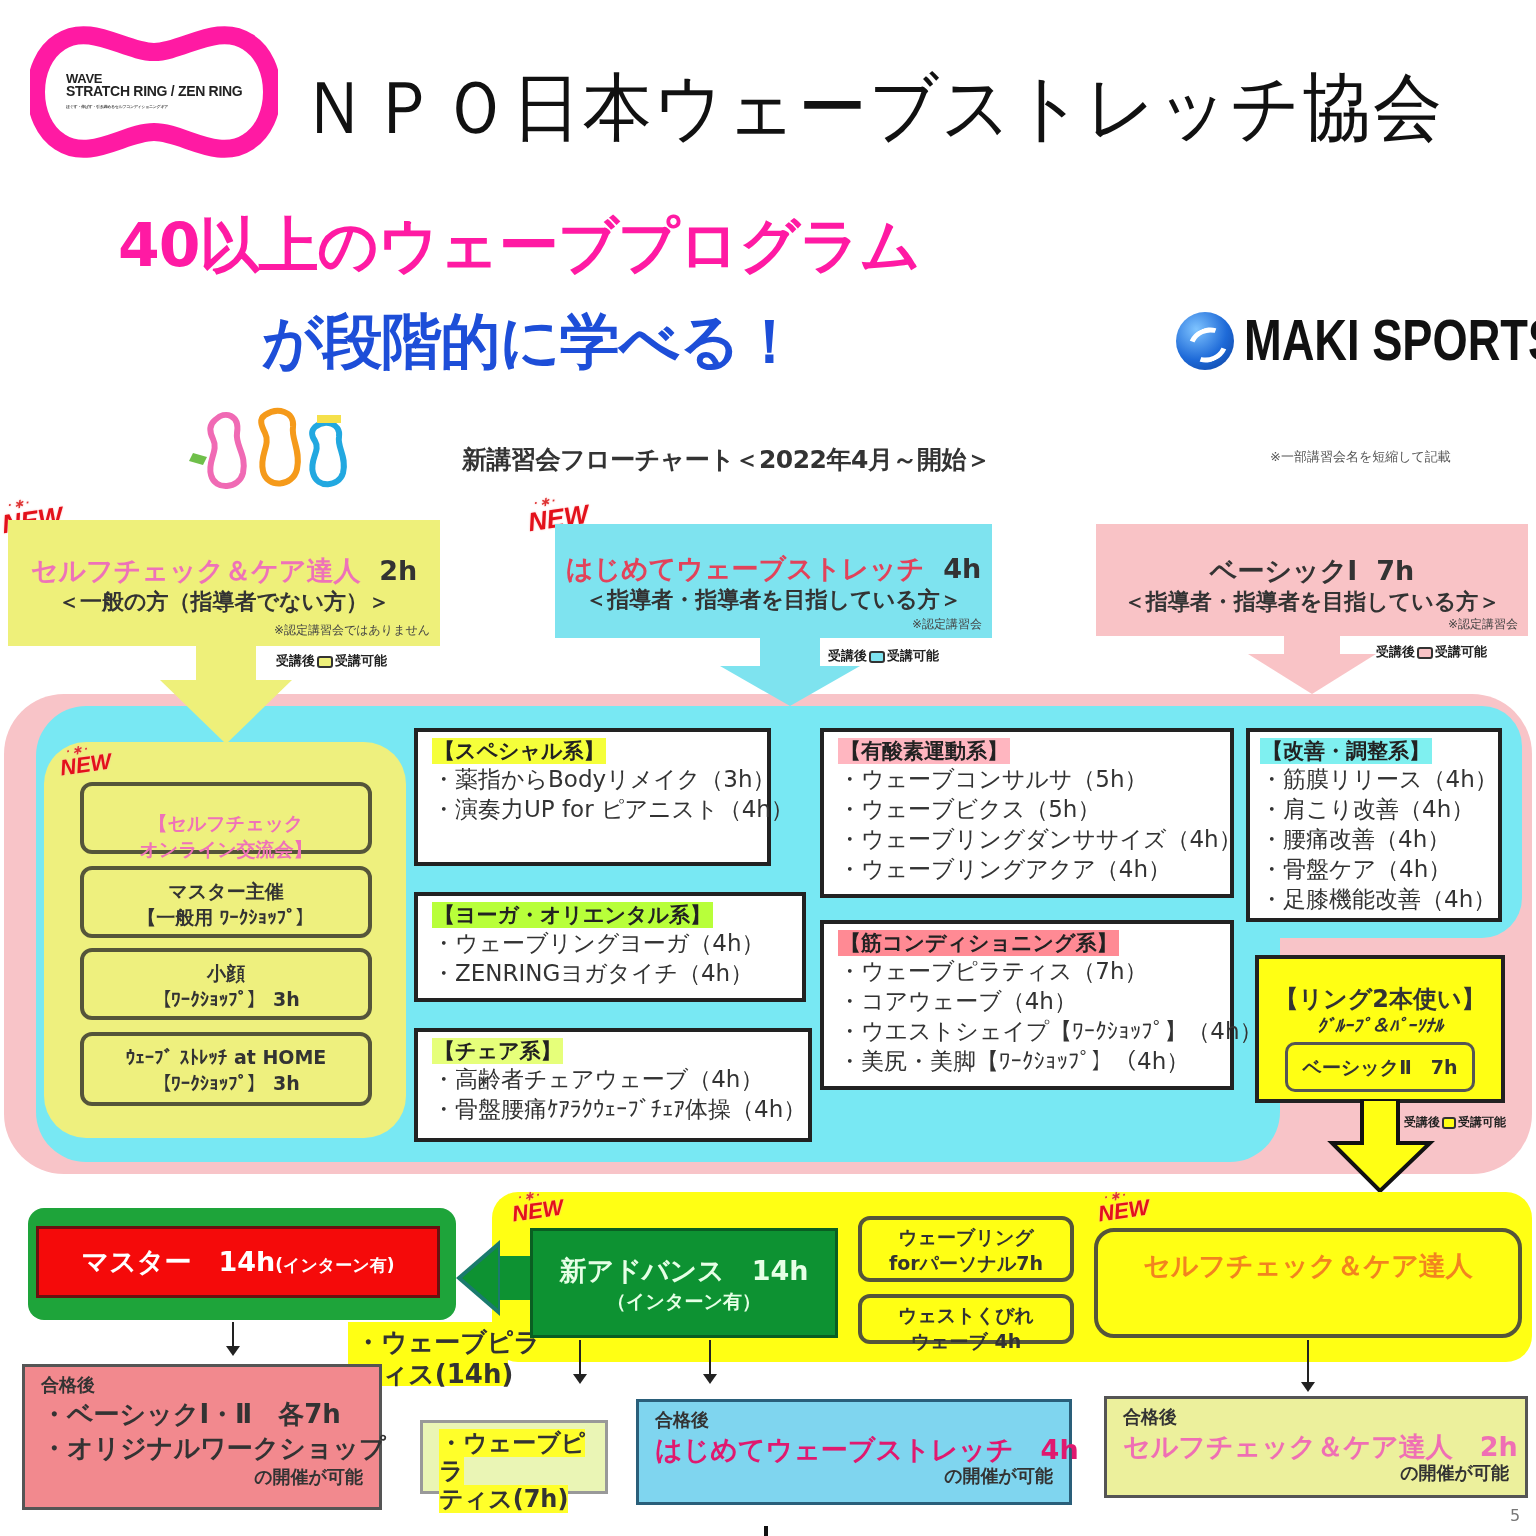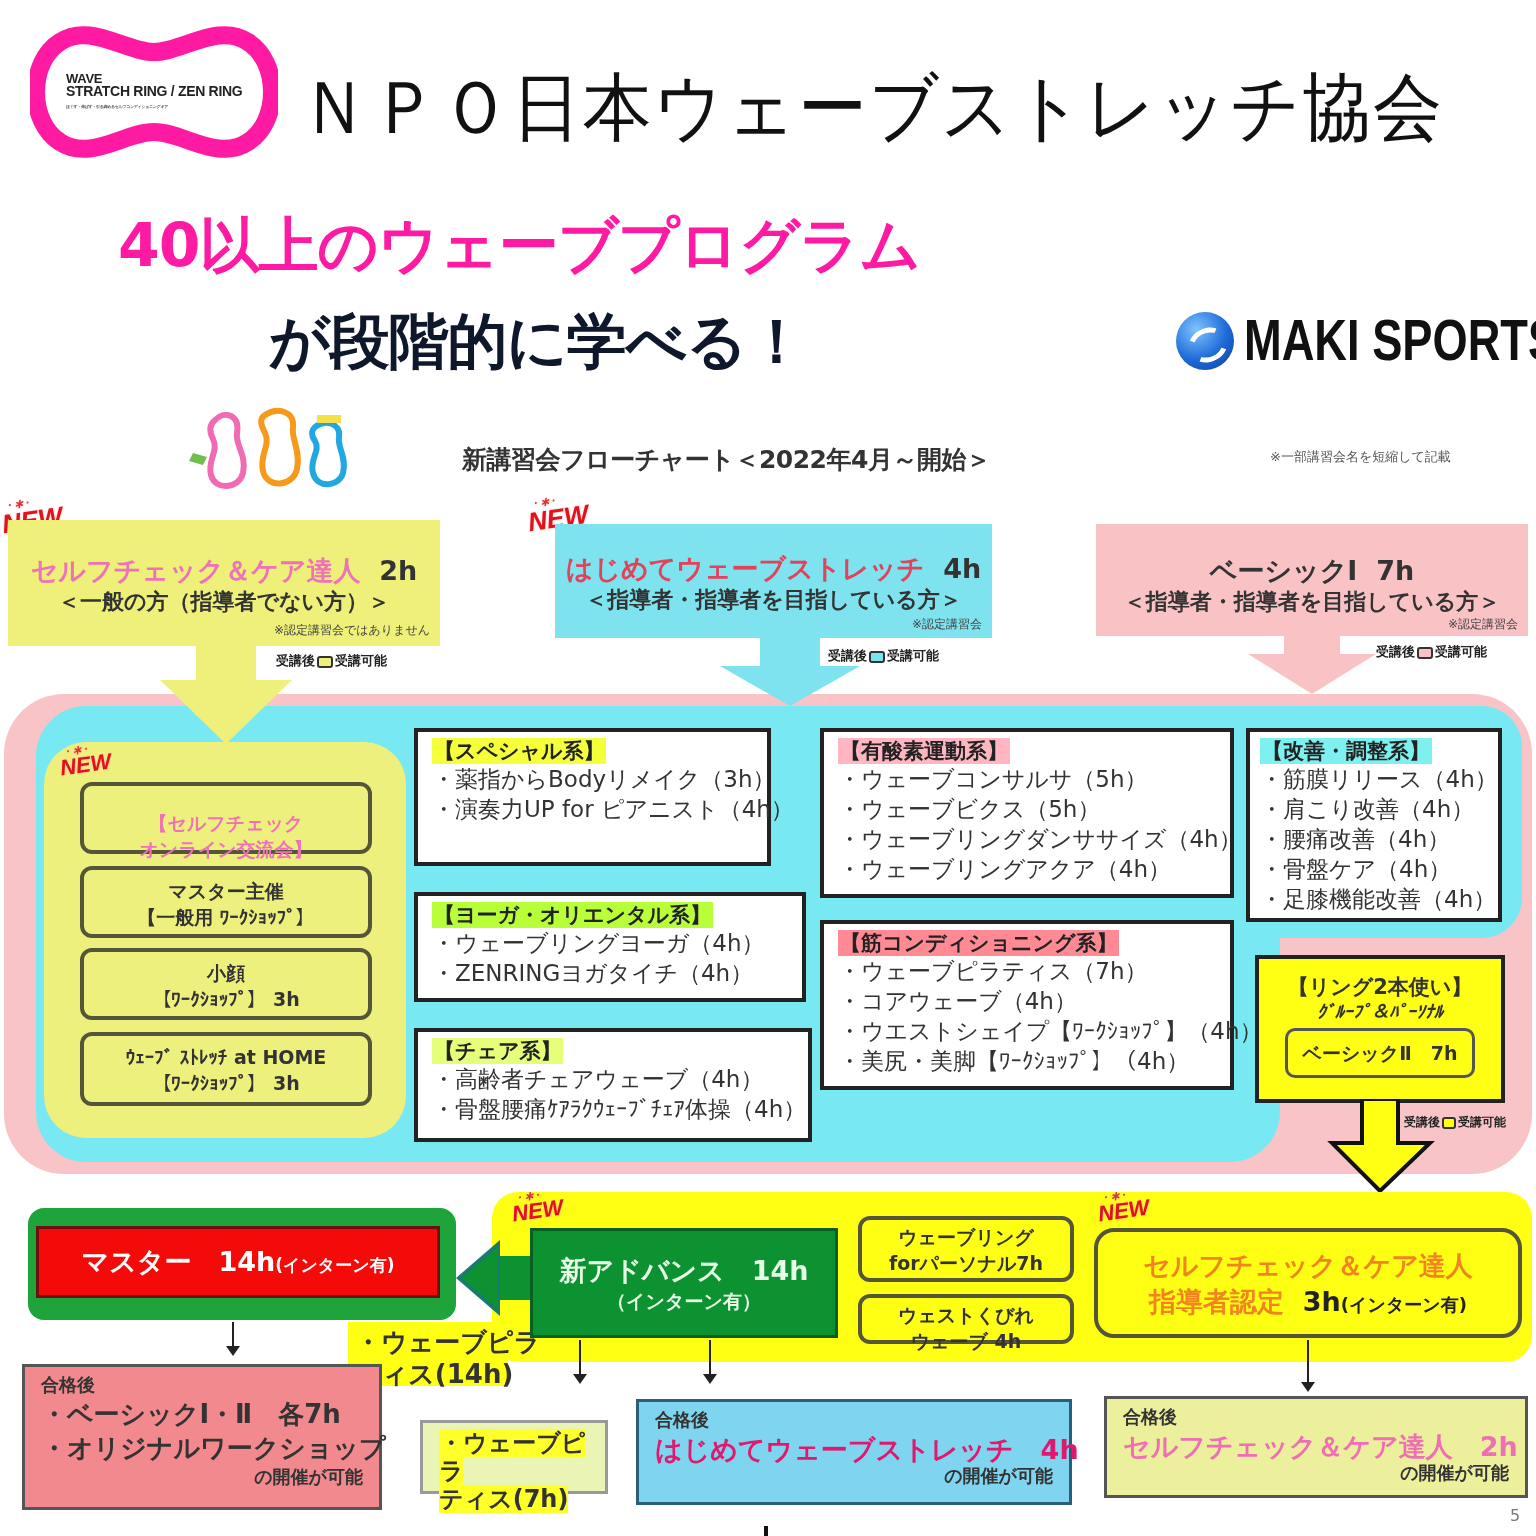--- a/index.html
+++ b/index.html
@@ -6,21 +6,21 @@
   html,body{width:1536px;height:1536px;background:#fff;overflow:hidden;}
   body{position:relative;font-family:"DejaVu Sans",sans-serif;color:#222;}
   .abs{position:absolute;}
   
   .logo-ring{left:30px;top:22px;width:248px;height:140px;}
   .logo-text{left:66px;top:72px;font-family:"Liberation Sans",sans-serif;font-weight:bold;font-size:13px;line-height:13px;color:#222;letter-spacing:-0.3px;}
   .logo-text .t2{font-size:14px;}
   .logo-text .t3{font-size:4px;color:#555;margin-top:2px;}
   .org-title{left:300px;top:62px;font-size:74px;line-height:90px;font-weight:normal;letter-spacing:2px;color:#111;font-family:"DejaVu Sans",sans-serif;white-space:nowrap;transform:scaleX(0.93);transform-origin:left;}
   .headline1{left:118px;top:206px;font-size:60px;font-weight:bold;color:#ff1aa3;white-space:nowrap;letter-spacing:-1px;}
-  .headline2{left:262px;top:302px;font-size:60px;font-weight:bold;color:#0f172a;white-space:nowrap;letter-spacing:-1px;margin-left:7px;}
+  .headline2{left:262px;top:302px;font-size:60px;font-weight:bold;color:#1d4ed8;white-space:nowrap;letter-spacing:-1px;}
   .maki-logo{left:1176px;top:312px;width:58px;height:58px;border-radius:50%;background:radial-gradient(circle at 35% 30%,#7fc4ff,#1e6ad8 55%,#0b3d99);}
   .maki-logo::after{content:"";position:absolute;left:12px;top:16px;width:30px;height:24px;border:5px solid #fff;border-color:#fff transparent #fff transparent;border-radius:50%;transform:rotate(-25deg);}
   .maki-text{left:1244px;top:306px;font-family:"Liberation Sans",sans-serif;font-size:58px;font-weight:bold;color:#111;letter-spacing:0;transform:scaleX(0.78);transform-origin:left;white-space:nowrap;}
 
   
   .mascots{left:185px;top:405px;width:180px;height:90px;}
   .chart-title{left:462px;top:443px;font-size:25px;font-weight:bold;color:#333;white-space:nowrap;letter-spacing:-0.5px;}
   .chart-note{left:1270px;top:448px;font-size:13px;color:#555;white-space:nowrap;}
 
   .new-badge{font-family:"Liberation Sans",sans-serif;font-weight:bold;font-style:italic;color:#e3111b;font-size:26px;transform:rotate(-8deg);white-space:nowrap;text-shadow:0 0 2px #ffb0b0;}
@@ -47,21 +47,21 @@
   .cyan-right{left:1232px;top:706px;width:290px;height:232px;background:#78e8f3;border-radius:0 40px 40px 0;}
   .yellow-panel{left:44px;top:742px;width:362px;height:396px;background:#eef07e;border-radius:42px;}
 
   .ws-box{position:absolute;left:80px;width:292px;border:4px solid #55553a;border-radius:12px;text-align:center;font-size:19px;font-weight:bold;color:#333;line-height:26px;background:#eef07e;}
 
   .cat{position:absolute;background:#fff;border:4px solid #222;padding:6px 14px;}
   .cat .cat-title{display:inline-block;font-size:21px;font-weight:bold;line-height:26px;padding:0 2px;}
   .cat .item{font-size:23px;line-height:30px;color:#333;white-space:nowrap;}
 
   .ring2{left:1255px;top:955px;width:250px;height:148px;background:#ffff14;border:4px solid #222;text-align:center;}
-  .ring2 .l1{font-size:21px;font-weight:bold;color:#333;margin-top:14px;}
+  .ring2 .l1{font-size:24px;font-weight:bold;color:#333;margin-top:24px;}
   .ring2 .l2{font-size:18px;font-weight:bold;color:#333;font-style:italic;}
   .ring2 .inner{margin:6px auto 0;width:190px;height:50px;border:3px solid #555;border-radius:10px;font-size:19px;font-weight:bold;line-height:44px;color:#333;}
 
   
   .master-wrap{left:28px;top:1208px;width:428px;height:112px;background:#1ea43a;border-radius:16px;}
   .master{left:36px;top:1226px;width:404px;height:72px;background:#f50a0a;border:3px solid #6b1010;color:#fff;font-size:27px;font-weight:bold;text-align:center;line-height:66px;white-space:nowrap;}
   .master small{font-size:17px;}
   .yel-band{left:492px;top:1192px;width:1040px;height:170px;background:#ffff14;border-radius:26px;}
   .yel-tab{left:348px;top:1322px;width:160px;height:64px;background:#ffff14;border-radius:0 0 0 12px;}
   .advance{left:530px;top:1228px;width:308px;height:110px;background:#0d9232;border:3px solid #0a5e22;text-align:center;color:#e6ffe6;}
@@ -250,21 +250,20 @@
     <div>forパーソナル7h</div>
 </div>
 <div class="sm-box" style="top:1294px;height:50px;">
   <div>ウェストくびれ</div>
     <div>ウェーブ 4h</div>
 </div>
 
 <div class="abs new-badge sm" style="left:1098px;top:1198px;">NEW</div>
 <div class="abs selfcert">
   <div class="l1">セルフチェック＆ケア達人</div>
-  <div class="l2"><span>指導者認定</span>&nbsp;&nbsp;<b>3h</b><small>(インターン有)</small></div>
 </div>
 
 <div class="vline" style="left:232px;top:1322px;height:26px;"></div>
 <div class="vline" style="left:579px;top:1340px;height:36px;"></div>
 <div class="vline" style="left:709px;top:1340px;height:36px;"></div>
 <div class="vline" style="left:1307px;top:1340px;height:44px;"></div>
 
 <div class="result res-master">
   <div class="h">合格後</div>
   <div class="b">・ベーシックⅠ・Ⅱ　各7h</div>

